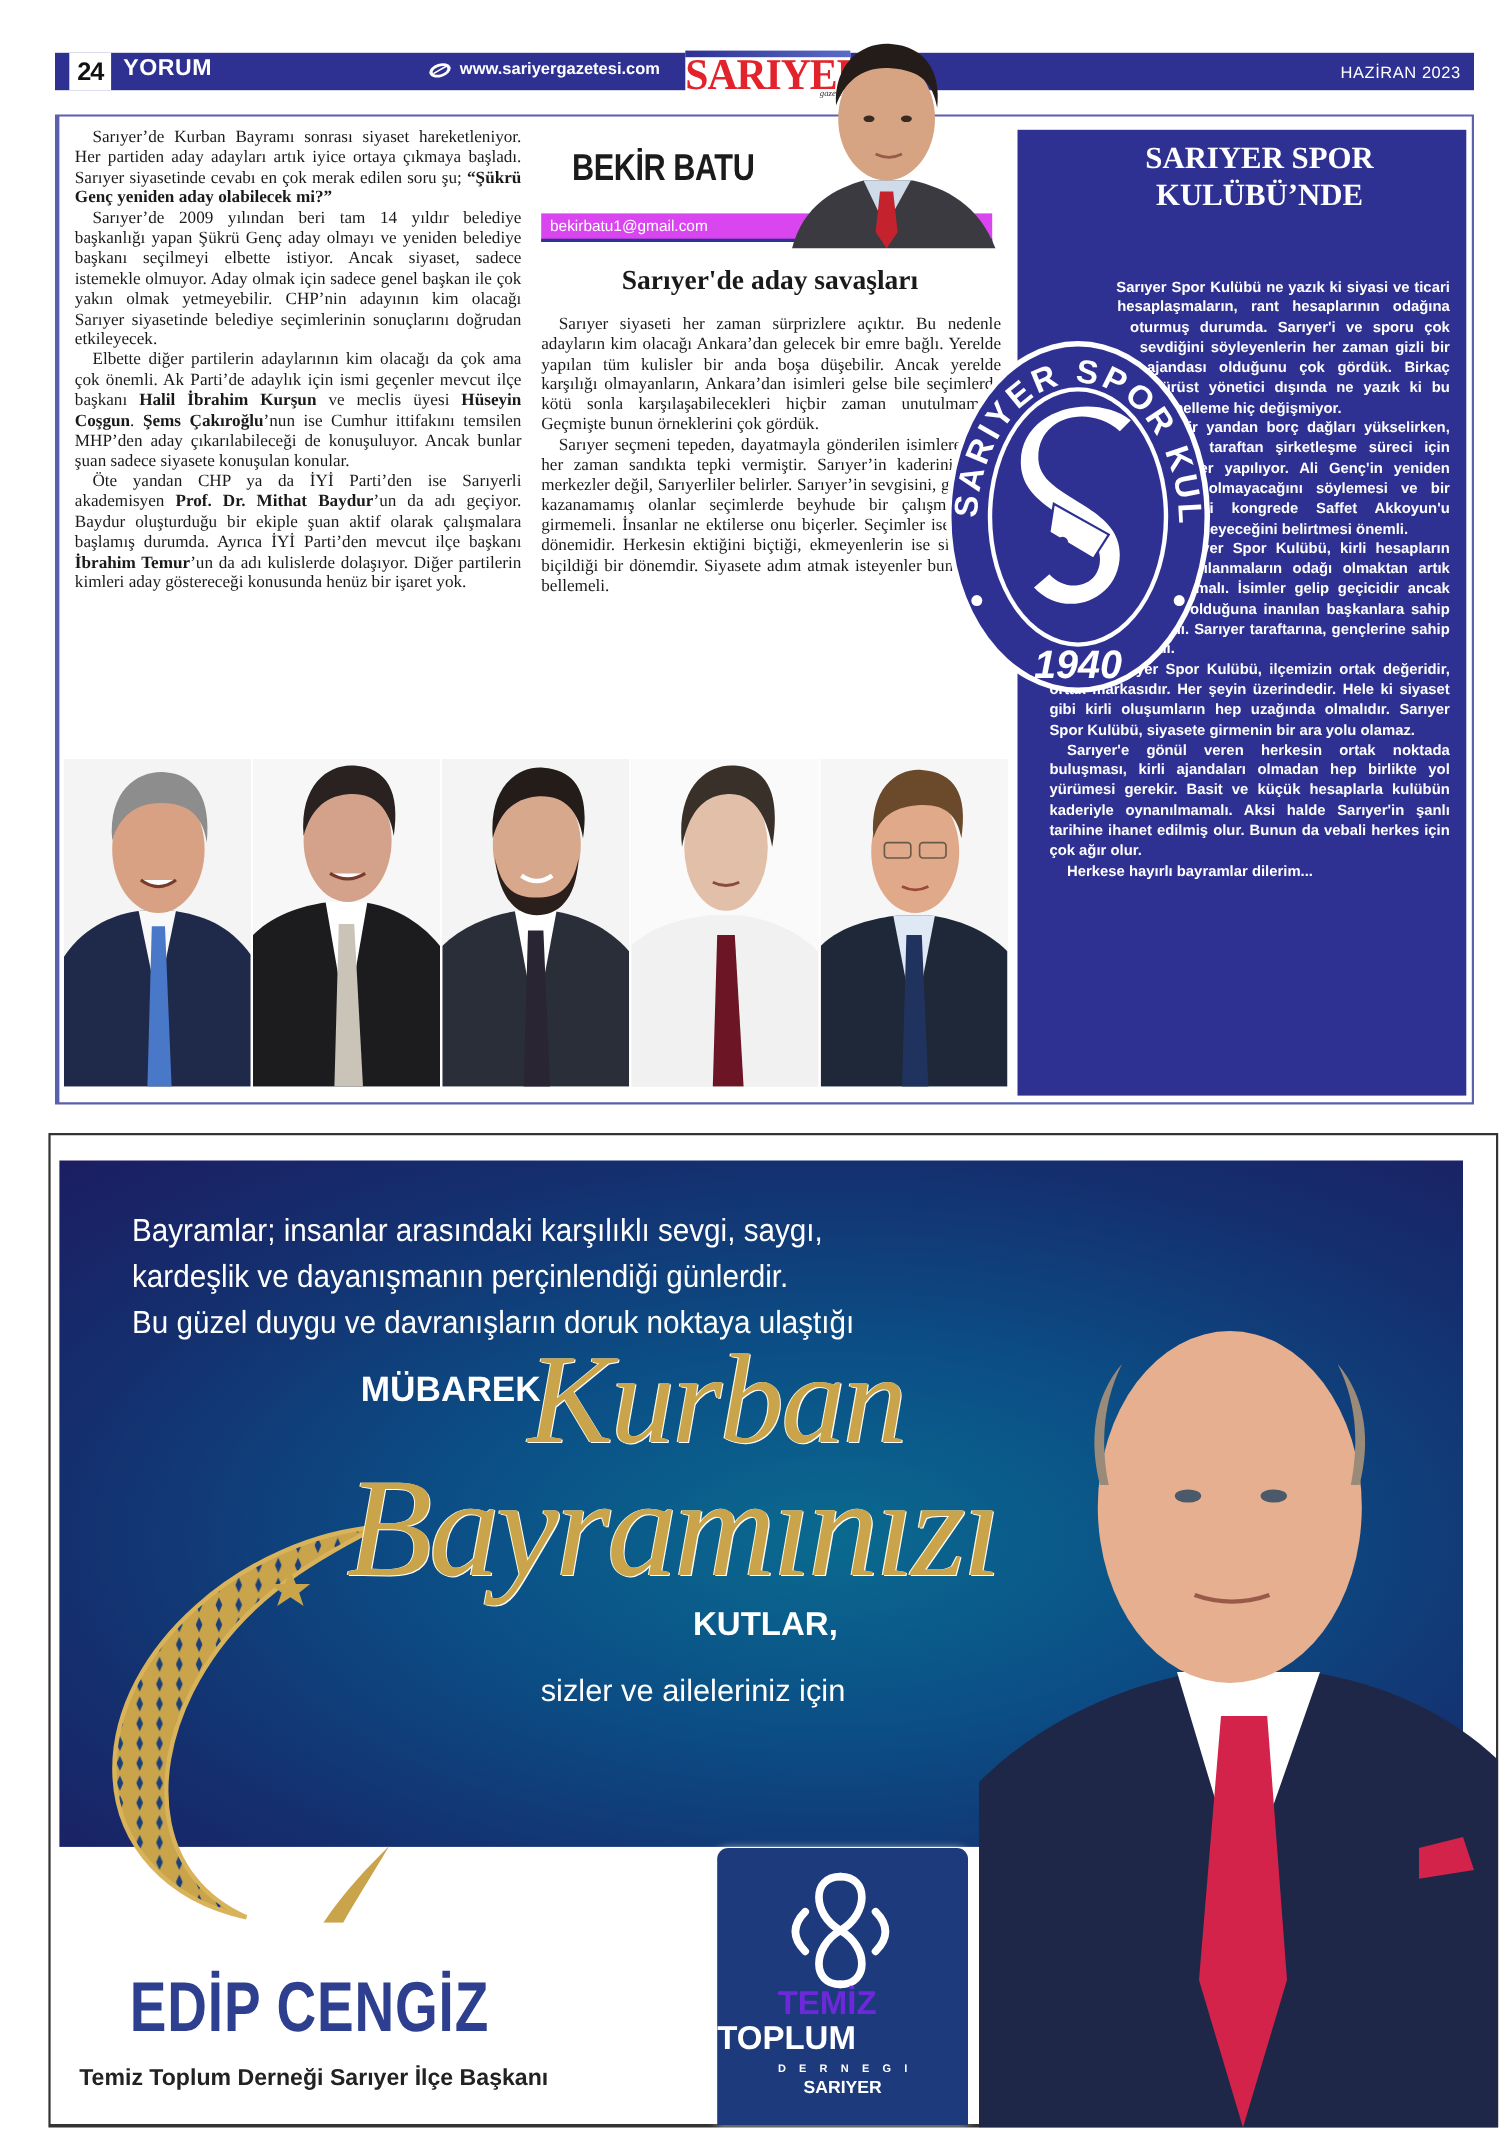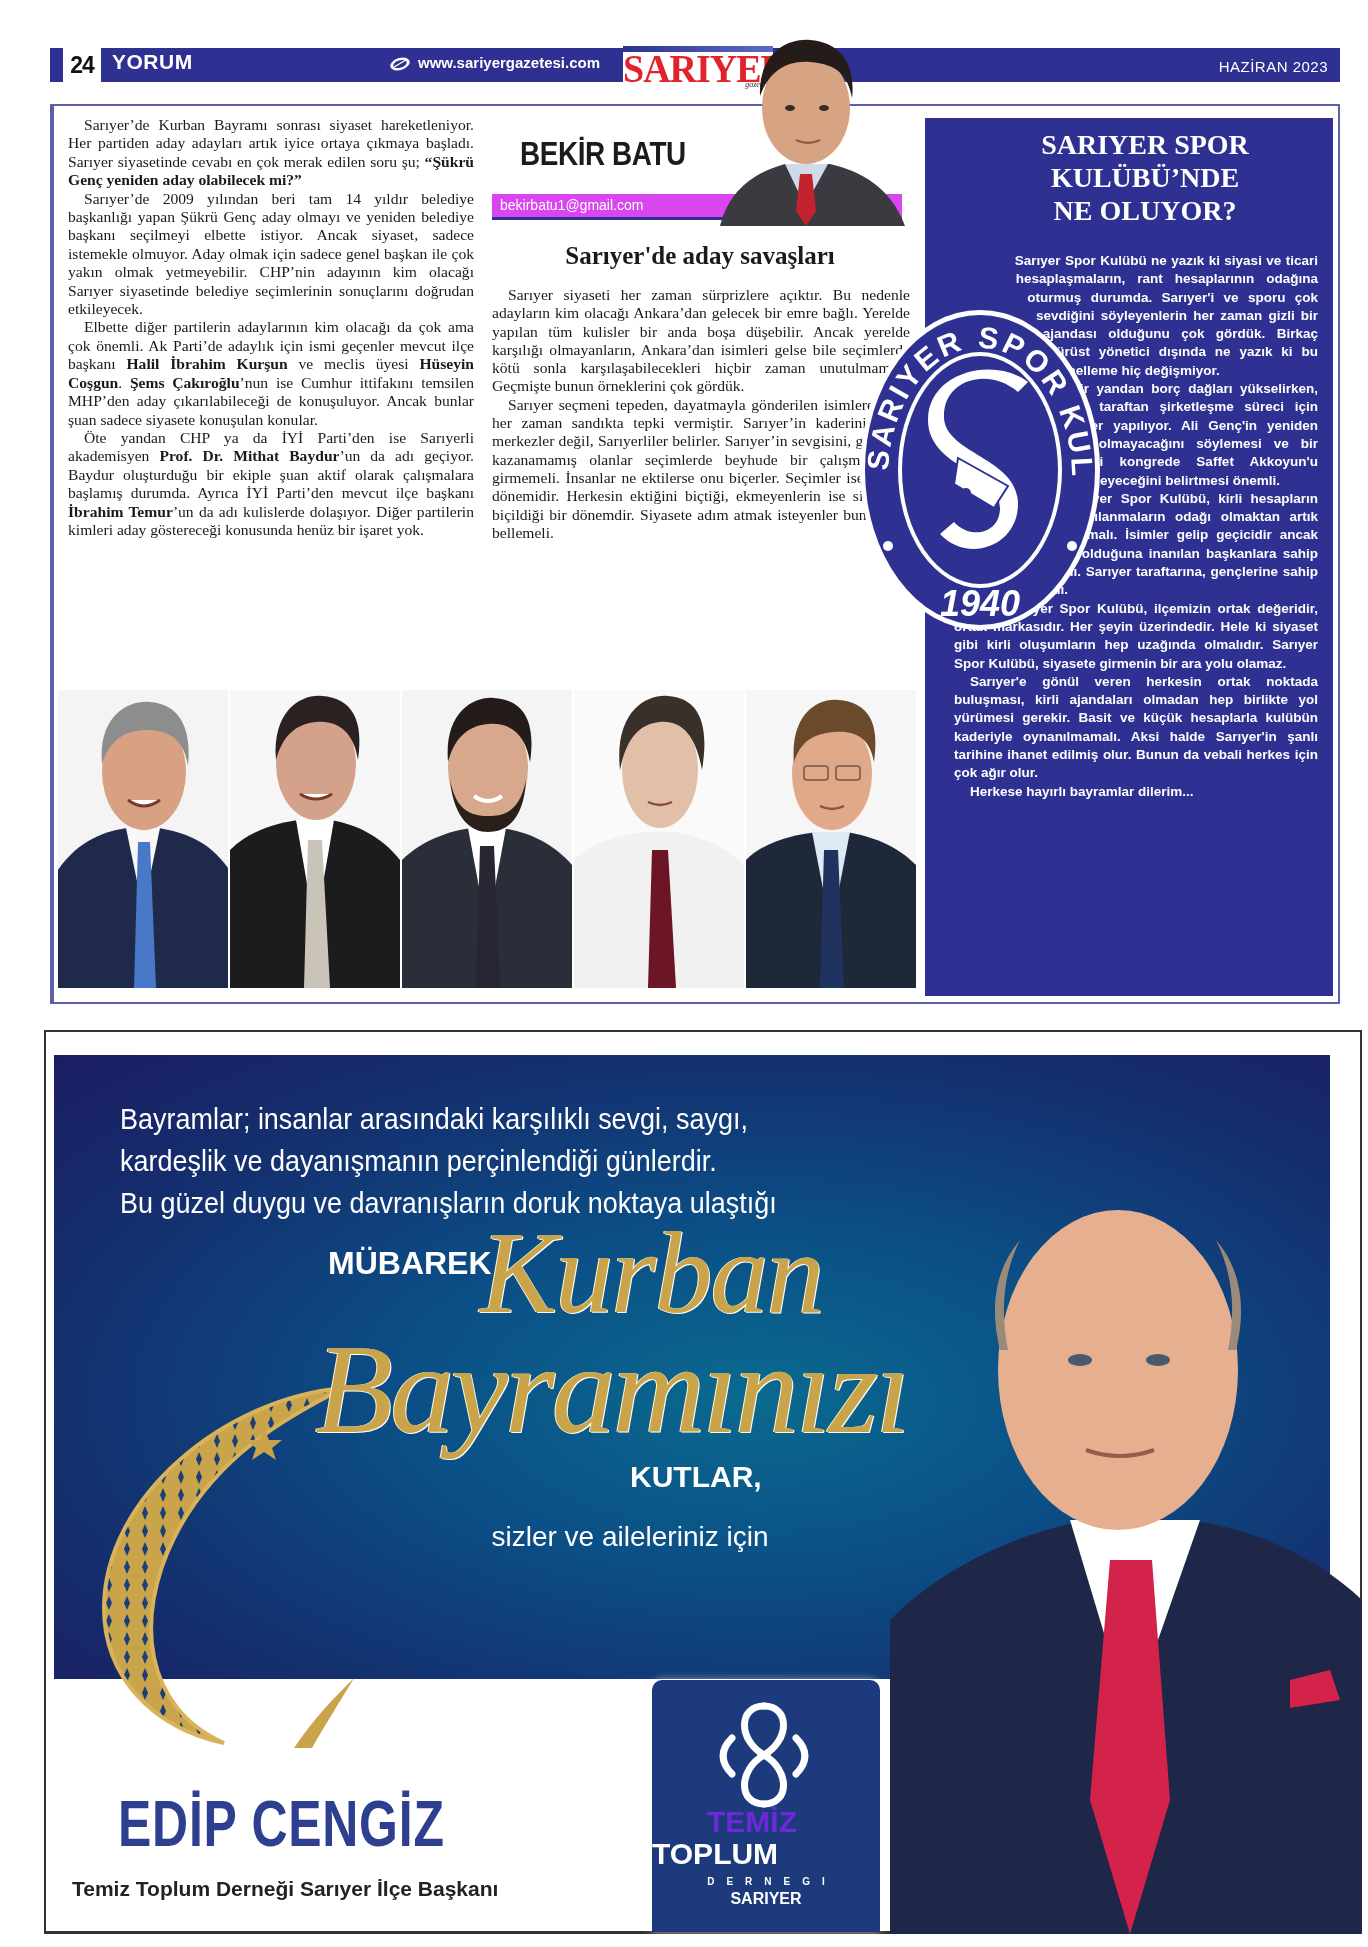--- a/index.html
+++ b/index.html
@@ -120,21 +120,20 @@
 <div class="article-title">Sarıyer'de aday savaşları</div>
 <div class="col-mid">
   <p style="padding-right:0;">Sarıyer siyaseti her zaman sürprizlere açıktır. Bu nedenle adayların kim olacağı Ankara’dan gelecek bir emre bağlı. Yerelde yapılan tüm kulisler bir anda boşa düşebilir. Ancak yerelde karşılığı olmayanların, Ankara’dan isimleri gelse bile seçimlerde kötü sonla karşılaşabilecekleri hiçbir zaman unutulmamalı. Geçmişte bunun örneklerini çok gördük.</p>
   <p>Sarıyer seçmeni tepeden, dayatmayla gönderilen isimlere karşı her zaman sandıkta tepki vermiştir. Sarıyer’in kaderini genel merkezler değil, Sarıyerliler belirler. Sarıyer’in sevgisini, güvenini kazanamamış olanlar seçimlerde beyhude bir çalışma içine girmemeli. İnsanlar ne ektilerse onu biçerler. Seçimler ise hasılat dönemidir. Herkesin ektiğini biçtiği, ekmeyenlerin ise siyaseten biçildiği bir dönemdir. Siyasete adım atmak isteyenler bunu iyice bellemeli.</p>
 </div>
 
 <div class="sport-box"></div>
 <div class="sport-title">
   <div>SARIYER SPOR</div>
   <div>KULÜBÜ’NDE</div>
-  <div>NE OLUYOR?</div>
 </div>
 <div class="sport-text">
   <div style="float:left; width:170px; height:360px; shape-outside: ellipse(60% 50% at 0% 50%);"></div>
   <p>Sarıyer Spor Kulübü ne yazık ki siyasi ve ticari hesaplaşmaların, rant hesaplarının odağına oturmuş durumda. Sarıyer'i ve sporu çok sevdiğini söyleyenlerin her zaman gizli bir ajandası olduğunu çok gördük. Birkaç dürüst yönetici dışında ne yazık ki bu genelleme hiç değişmiyor.</p>
   <p>Bir yandan borç dağları yükselirken, diğer taraftan şirketleşme süreci için kulisler yapılıyor. Ali Genç'in yeniden aday olmayacağını söylemesi ve bir sonraki kongrede Saffet Akkoyun'u destekleyeceğini belirtmesi önemli.</p>
   <p>Sarıyer Spor Kulübü, kirli hesapların ve yapılanmaların odağı olmaktan artık kurtarılmalı. İsimler gelip geçicidir ancak dürüst olduğuna inanılan başkanlara sahip çıkılmalı. Sarıyer taraftarına, gençlerine sahip çıkılmalı.</p>
   <p>Sarıyer Spor Kulübü, ilçemizin ortak değeridir, ortak markasıdır. Her şeyin üzerindedir. Hele ki siyaset gibi kirli oluşumların hep uzağında olmalıdır. Sarıyer Spor Kulübü, siyasete girmenin bir ara yolu olamaz.</p>
   <p>Sarıyer'e gönül veren herkesin ortak noktada buluşması, kirli ajandaları olmadan hep birlikte yol yürümesi gerekir. Basit ve küçük hesaplarla kulübün kaderiyle oynanılmamalı. Aksi halde Sarıyer'in şanlı tarihine ihanet edilmiş olur. Bunun da vebali herkes için çok ağır olur.</p>
   <p>Herkese hayırlı bayramlar dilerim...</p>
 </div>

